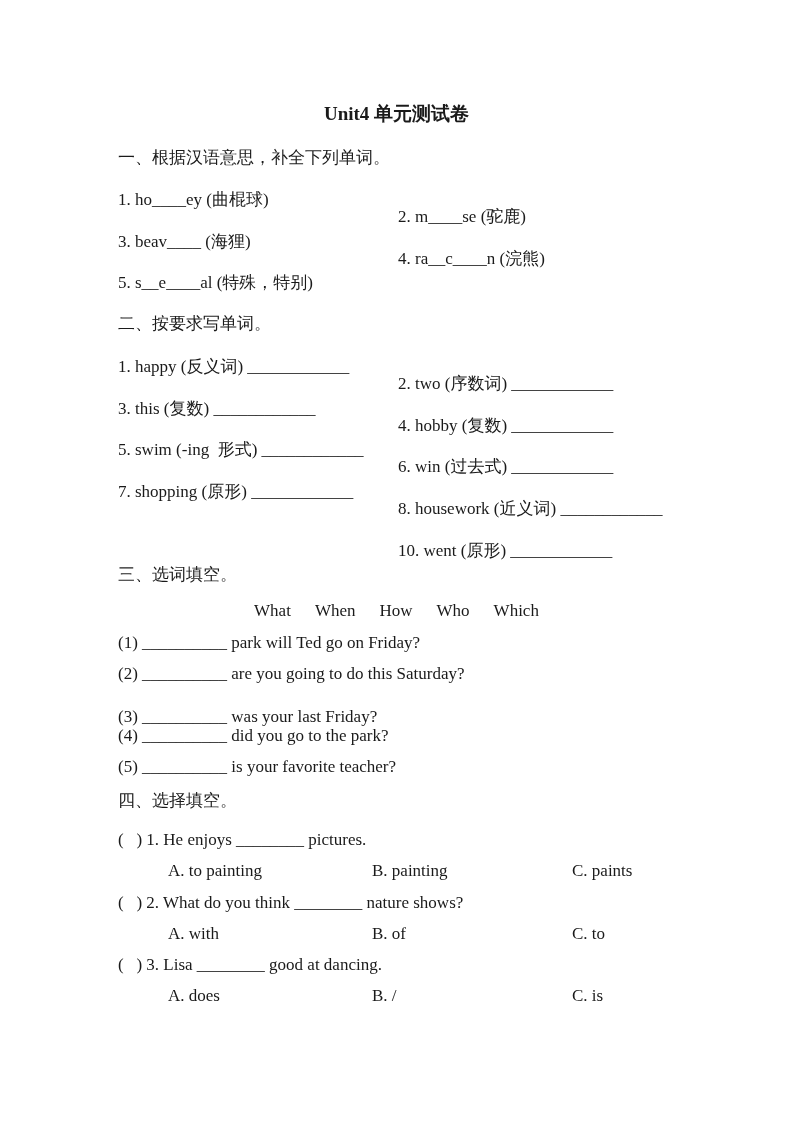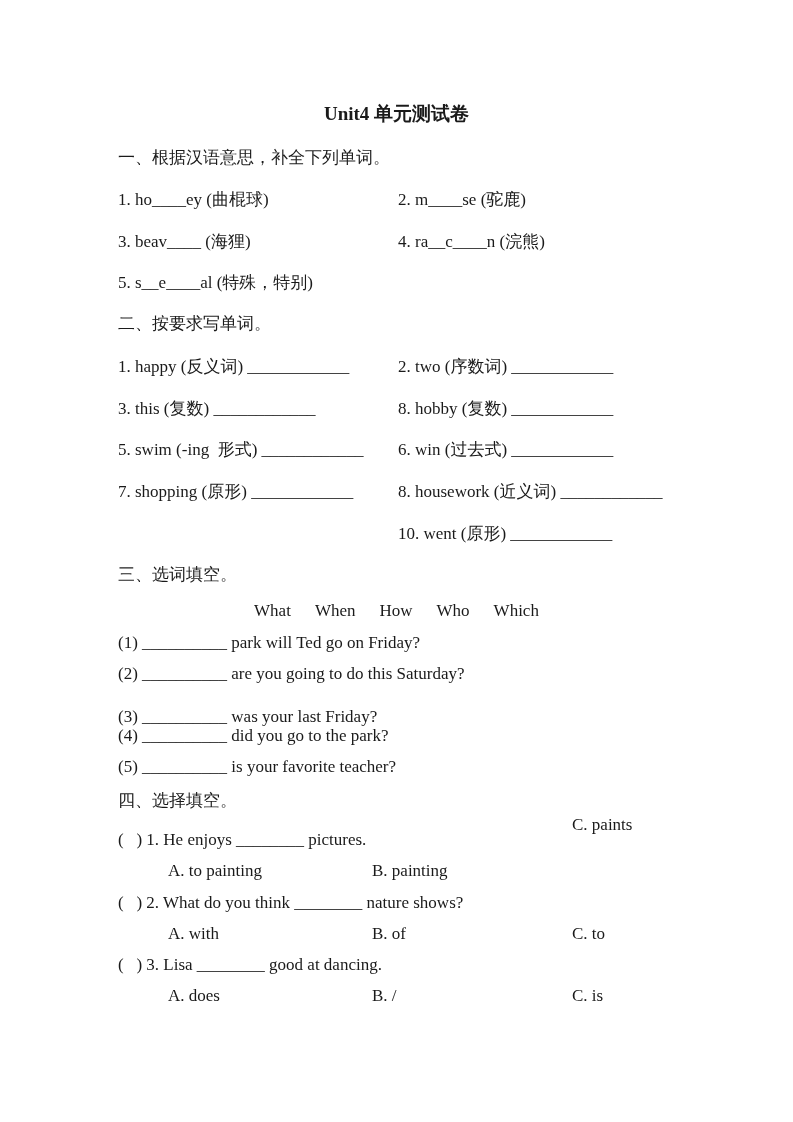--- a/index.html
+++ b/index.html
@@ -23,21 +23,21 @@
       left: 0;
       width: 793px;
       text-align: center;
       white-space: normal;
     }
     .title {
       font-weight: bold;
       font-size: 19px;
     }
     .l1  { left: 118px; }
-    .c2  { left: 398px; }
+    .c2  { left: 398px; margin-top: 17px; }
     .opt-a { left: 168px; }
     .opt-b { left: 372px; }
     .opt-c { left: 572px; }
     .bank-word { display: inline-block; margin: 0 12px; white-space: pre; }
   </style>
 </head>
 <body>
 
 <div class="page">
 
@@ -47,21 +47,21 @@
   <div class="line l1" style="top:189px">1. ho____ey (曲棍球)</div>
   <div class="line c2" style="top:189px">2. m____se (驼鹿)</div>
   <div class="line l1" style="top:231px">3. beav____ (海狸)</div>
   <div class="line c2" style="top:231px">4. ra__c____n (浣熊)</div>
   <div class="line l1" style="top:272px">5. s__e____al (特殊，特别)</div>
 
   <div class="line l1" style="top:313px">二、按要求写单词。</div>
   <div class="line l1" style="top:356px">1. happy (反义词) ____________</div>
   <div class="line c2" style="top:356px">2. two (序数词) ____________</div>
   <div class="line l1" style="top:398px">3. this (复数) ____________</div>
-  <div class="line c2" style="top:398px">8. hobby (复数) ____________</div>
+  <div class="line c2" style="top:398px">4. hobby (复数) ____________</div>
   <div class="line l1" style="top:439px">5. swim (-ing  形式) ____________</div>
   <div class="line c2" style="top:439px">6. win (过去式) ____________</div>
   <div class="line l1" style="top:481px">7. shopping (原形) ____________</div>
   <div class="line c2" style="top:481px">8. housework (近义词) ____________</div>
   <div class="line c2" style="top:523px">10. went (原形) ____________</div>
 
   <div class="line l1" style="top:564px">三、选词填空。</div>
   <div class="line center" style="top:600px">
     <span class="bank-word">What</span><span class="bank-word">When</span><span class="bank-word">How</span><span class="bank-word">Who</span><span class="bank-word">Which</span>
   </div>
@@ -69,21 +69,21 @@
   <div class="line l1" style="top:663px">(2) __________ are you going to do this Saturday?</div>
   <div class="line l1" style="top:706px">(3) __________ was your last Friday?</div>
   <div class="line l1" style="top:725px">(4) __________ did you go to the park?</div>
   <div class="line l1" style="top:756px">(5) __________ is your favorite teacher?</div>
 
   <div class="line l1" style="top:790px">四、选择填空。</div>
 
   <div class="line l1" style="top:829px">(   ) 1. He enjoys ________ pictures.</div>
   <div class="line opt-a" style="top:860px">A. to painting</div>
   <div class="line opt-b" style="top:860px">B. painting</div>
-  <div class="line opt-c" style="top:814px">C. paints</div>
+  <div class="line opt-c" style="top:860px">C. paints</div>
 
   <div class="line l1" style="top:892px">(   ) 2. What do you think ________ nature shows?</div>
   <div class="line opt-a" style="top:923px">A. with</div>
   <div class="line opt-b" style="top:923px">B. of</div>
   <div class="line opt-c" style="top:923px">C. to</div>
 
   <div class="line l1" style="top:954px">(   ) 3. Lisa ________ good at dancing.</div>
   <div class="line opt-a" style="top:985px">A. does</div>
   <div class="line opt-b" style="top:985px">B. /</div>
   <div class="line opt-c" style="top:985px">C. is</div>

